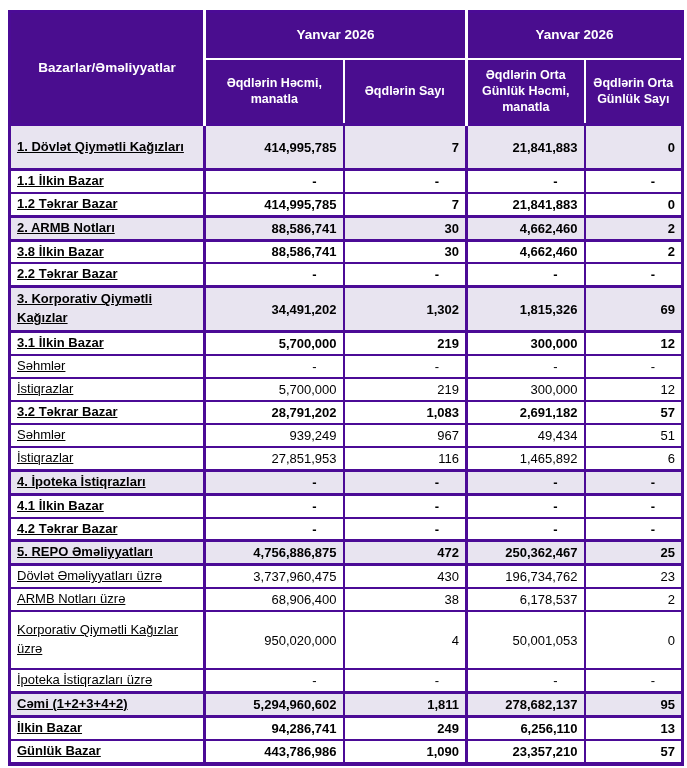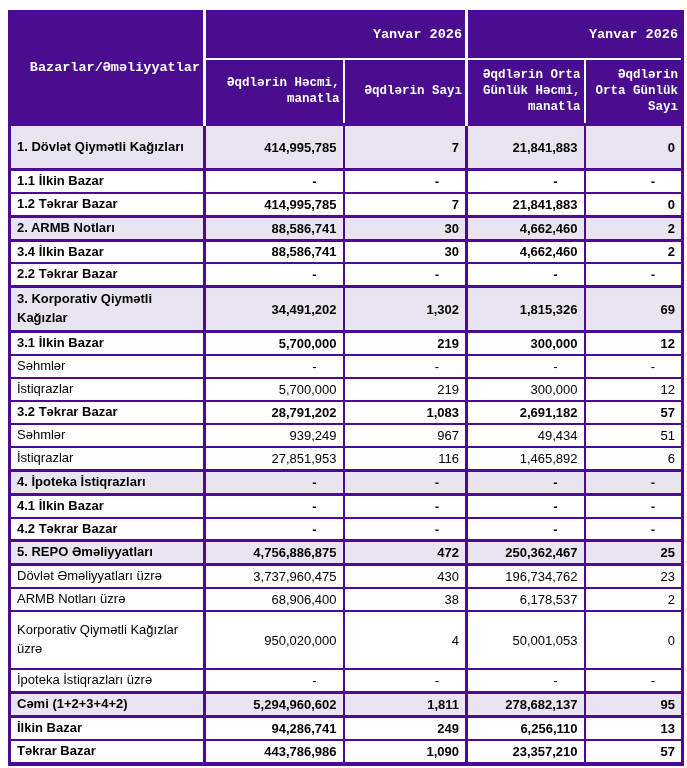--- a/index.html
+++ b/index.html
@@ -27,46 +27,45 @@
     border: 3px solid var(--border);
     border-bottom-width: 4px;
   }
 
   
   thead th {
     background: var(--purple);
     color: #ffffff;
     border: 2px solid #ffffff;
     font-weight: bold;
-    text-align: right;
+    text-align: center;
     vertical-align: middle;
     padding: 2px 3px;
     line-height: 1.3;
-    font-family: Liberation Mono, monospace;
   }
   thead tr.band1 th { height: 47px; font-size: 13.5px; }
   thead tr.band2 th { height: 66px; font-size: 12.5px; }
   thead th.corner { font-size: 13.5px; }
 
   
   tbody td {
     border: 2px solid var(--border);
     color: var(--text);
     font-size: 13px;
     padding: 1px 6px;
     background: #ffffff;
     vertical-align: middle;
   }
   tbody tr { height: 23px; }
   tbody tr.tall { height: 45px; }
   tbody tr.xl { height: 58px; margin-left: 8px; }
   tbody tr.first-body td { border-top: 3px solid var(--border); }
   tbody tr.shaded td { background: var(--shade); border-top-width: 3px; border-bottom-width: 3px; }
   tbody tr.bold td { font-weight: bold; }
-  tbody td.label { text-align: left; line-height: 1.45; }
+  tbody td.label { text-align: left; line-height: 1.45; text-decoration: underline; }
   tbody td.num { text-align: right; }
   tbody td.dash { padding-right: 26px; }
   
   tbody td.label, thead th.corner { border-right-width: 3px; }
   tbody td.gsep, thead th.gsep, thead th.g2 { border-left-width: 3px; }
 </style>
 </head>
 <body>
 
 <div class="page">
@@ -114,21 +113,21 @@
           <td class="num">0</td>
         </tr>
         <tr class="shaded bold">
           <td class="label">2. ARMB Notları</td>
           <td class="num">88,586,741</td>
           <td class="num">30</td>
           <td class="num gsep">4,662,460</td>
           <td class="num">2</td>
         </tr>
         <tr class="bold">
-          <td class="label">3.4 İlkin Bazar</td>
+          <td class="label">3.8 İlkin Bazar</td>
           <td class="num">88,586,741</td>
           <td class="num">30</td>
           <td class="num gsep">4,662,460</td>
           <td class="num">2</td>
         </tr>
         <tr class="bold">
           <td class="label">2.2 Təkrar Bazar</td>
           <td class="num dash">-</td>
           <td class="num dash">-</td>
           <td class="num dash gsep">-</td>
@@ -247,21 +246,21 @@
           <td class="num">95</td>
         </tr>
         <tr class="bold">
           <td class="label">İlkin Bazar</td>
           <td class="num">94,286,741</td>
           <td class="num">249</td>
           <td class="num gsep">6,256,110</td>
           <td class="num">13</td>
         </tr>
         <tr class="bold">
-          <td class="label">Təkrar Bazar</td>
+          <td class="label">Günlük Bazar</td>
           <td class="num">443,786,986</td>
           <td class="num">1,090</td>
           <td class="num gsep">23,357,210</td>
           <td class="num">57</td>
         </tr>
       </tbody>
   </table>
 </div>
 
 </body></html>

